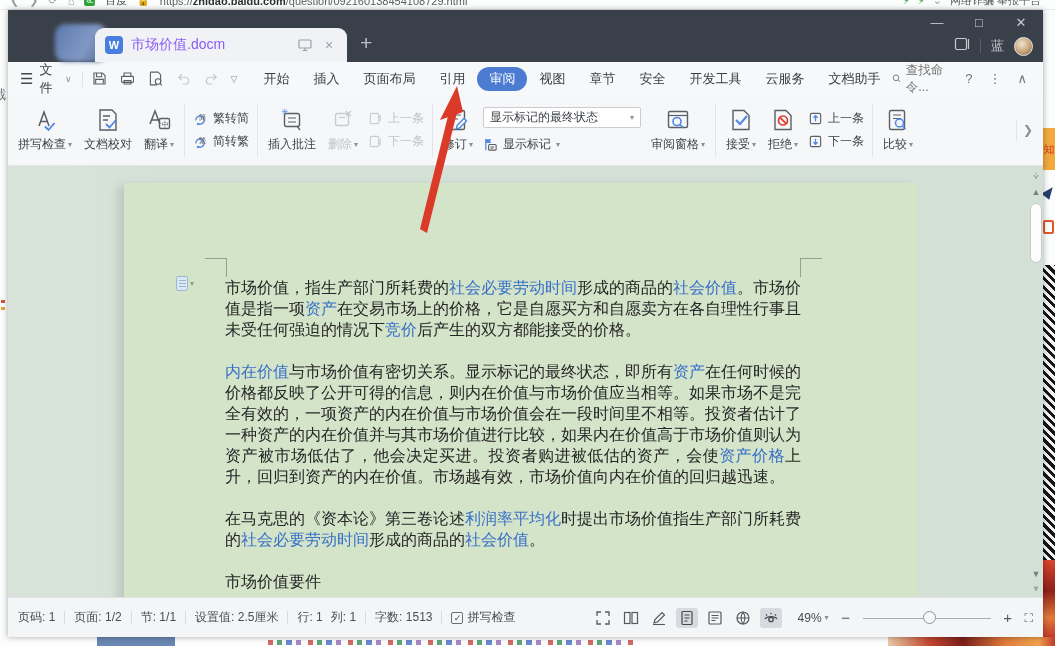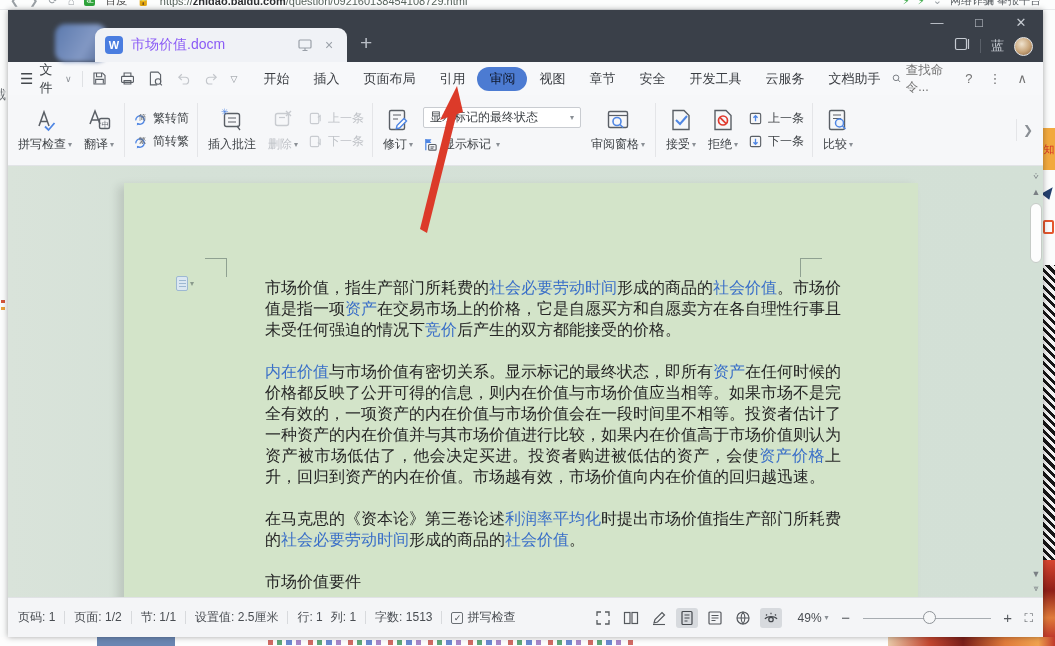--- a/index.html
+++ b/index.html
@@ -59,21 +59,21 @@
   .menubar { height:33px; background:#f7f8fa; display:flex; align-items:center; padding:0 12px; flex:0 0 auto; font-size:13px; color:#3c4045; }
   .hamb { font-size:15px; color:#44484d; margin-right:6px; }
   .filelbl { margin-right:3px; }
   .smallcaret { font-size:9px; color:#8a8f95; margin-right:10px; }
   .mdiv { width:1px; height:16px; background:#dfe1e4; margin:0 8px 0 0; }
   .qat { display:flex; align-items:center; gap:9px; margin-right:14px; }
   .qat .qicon { width:19px; height:19px; display:flex; align-items:center; justify-content:center; }
   .qicon svg { width:17px; height:17px; }
   .mtabs { display:flex; align-items:center; }
   .mtab { padding:3px 12px; white-space:nowrap; color:#3a3d42; }
-  .mtab.active { background:#4c7bd2; color:#0f172a; border-radius:13px; padding:3px 12px; }
+  .mtab.active { background:#4c7bd2; color:#ffffff; border-radius:13px; padding:3px 12px; }
   .menu-right { margin-left:auto; display:flex; align-items:center; gap:16px; color:#737373; padding-right:4px; }
   .findcmd { display:flex; align-items:center; gap:4px; font-size:12.5px; }
   .mi-sym { font-size:13px; }
 
   
   .ribbon { height:71px; background:#f6f7f9; border-bottom:1px solid #e2e4e7; display:flex; align-items:center; padding:0 4px; flex:0 0 auto; }
   .rbtn { display:flex; flex-direction:column; align-items:center; justify-content:center; padding:3px 6px; gap:3px; }
   .rbtn .lbl { font-size:12px; color:#3f4347; white-space:nowrap; display:flex; align-items:center; gap:2px; }
   .rbtn svg, .ricon svg { width:26px; height:26px; }
   .caret { font-size:8px; color:#8a8f95; }
@@ -88,21 +88,21 @@
   
   .canvas { position:relative; flex:1 1 auto; background:linear-gradient(90deg,#d9e3da,#d5e1d7 15%,#d3e0d6); overflow:hidden; }
   .page { position:absolute; left:116px; top:17px; width:794px; height:425px; background:#d3e4c9; box-shadow:-6px 3px 9px rgba(0,0,0,.12); }
   .cornermark { position:absolute; width:22px; height:19px; }
   .cm-left { left:81px; top:75px; border-top:1px solid #8fa191; border-right:1px solid #8fa191; }
   .cm-right { left:676px; top:75px; border-top:1px solid #8fa191; border-left:1px solid #8fa191; }
   .paramarker { position:absolute; left:52px; top:93px; display:flex; align-items:center; gap:2px; }
   .pm-page { width:12px; height:15px; background:#dbe7f2; border:1px solid #9db8d2; border-radius:2px; position:relative; }
   .pm-page::after { content:""; position:absolute; left:2px; top:3px; width:7px; height:1px; background:#9db8d2; box-shadow:0 3px 0 #9db8d2, 0 6px 0 #9db8d2; }
   .pm-caret { font-size:8px; color:#8a9a8c; }
-  .doc-text { position:absolute; left:101px; top:94px; width:576px; font-size:16px; line-height:21px; color:#262626; text-align:justify;margin-left:40px; }
+  .doc-text { position:absolute; left:101px; top:94px; width:576px; font-size:16px; line-height:21px; color:#262626; text-align:justify; }
   .para { margin-bottom:21px; }
   .doclink { color:#3a6fc8; }
 
   
   .vscroll { position:absolute; left:1021px; top:0; width:14px; height:100%; }
   .vs-icon { position:absolute; left:1px; width:12px; text-align:center; color:#7a7f84; font-size:9px; line-height:10px; }
   .vs-thumb { position:absolute; left:1px; top:37px; width:12px; height:60px; background:#fdfdfd; border:1px solid #c6cbc7; border-radius:7px; }
 
   
   .statusbar { height:40px; background:#f4f5f7; border-top:1px solid #e0e2e5; display:flex; align-items:center; padding:0 10px; font-size:12px; color:#494d52; flex:0 0 auto; }
@@ -270,20 +270,28 @@
     <div class="ribbon">
       <div class="rbtn">
         <svg viewBox="0 0 26 26">
             <path d="M7 19L12 5l5 14M8.8 14.5h6.4" fill="none" stroke="#5a5f66" stroke-width="1.5"></path>
             <path d="M13 19.5l3.5 3.5 6-7" fill="none" stroke="#4f86e3" stroke-width="1.8"></path>
           </svg>
         <span class="lbl">
             <span>拼写检查</span>
             <span class="caret">▾</span>
           </span>
+      </div>
+      <div class="rbtn">
+        <svg viewBox="0 0 26 26">
+            <path d="M5 3h12l4 4v16H5z" fill="none" stroke="#5a5f66" stroke-width="1.4"></path>
+            <path d="M8 9h7M8 13h5" stroke="#5a5f66" stroke-width="1.3"></path>
+            <path d="M11 17l3.5 3.5 6.5-7.5" fill="none" stroke="#4f86e3" stroke-width="1.8"></path>
+          </svg>
+        <span class="lbl">文档校对</span>
       </div>
       <div class="rbtn">
         <svg viewBox="0 0 26 26">
             <path d="M4 17L9 4l5 13M5.8 13h6.4" fill="none" stroke="#5a5f66" stroke-width="1.5"></path>
             <rect x="13.5" y="11.5" width="10" height="10" rx="1.5" fill="none" stroke="#5a5f66" stroke-width="1.4"></rect>
             <text x="15.5" y="19.5" font-size="7.5" fill="#5a5f66" font-family="sans-serif">中</text>
           </svg>
         <span class="lbl">
             <span>翻译</span>
             <span class="caret">▾</span>

